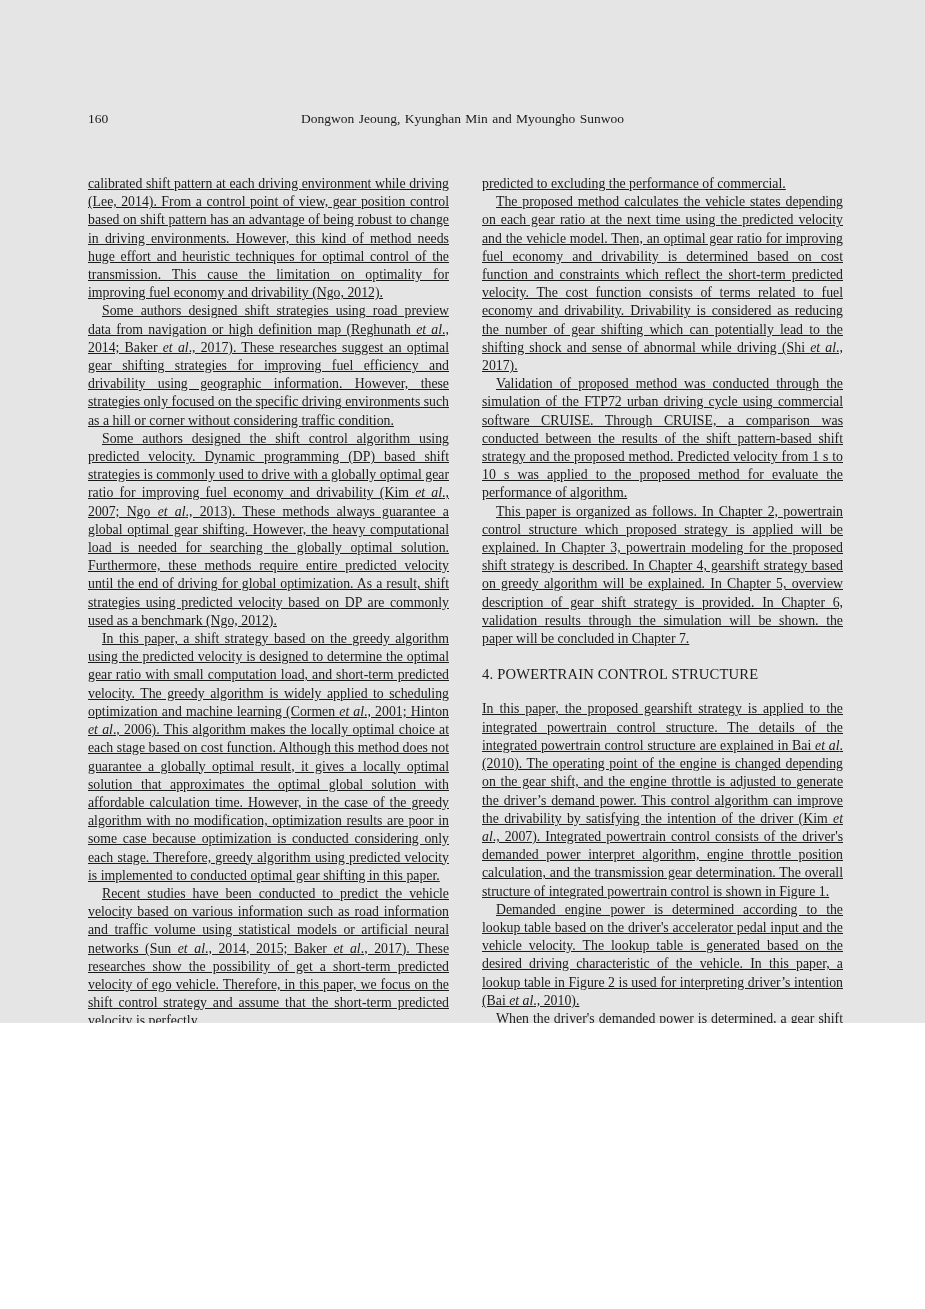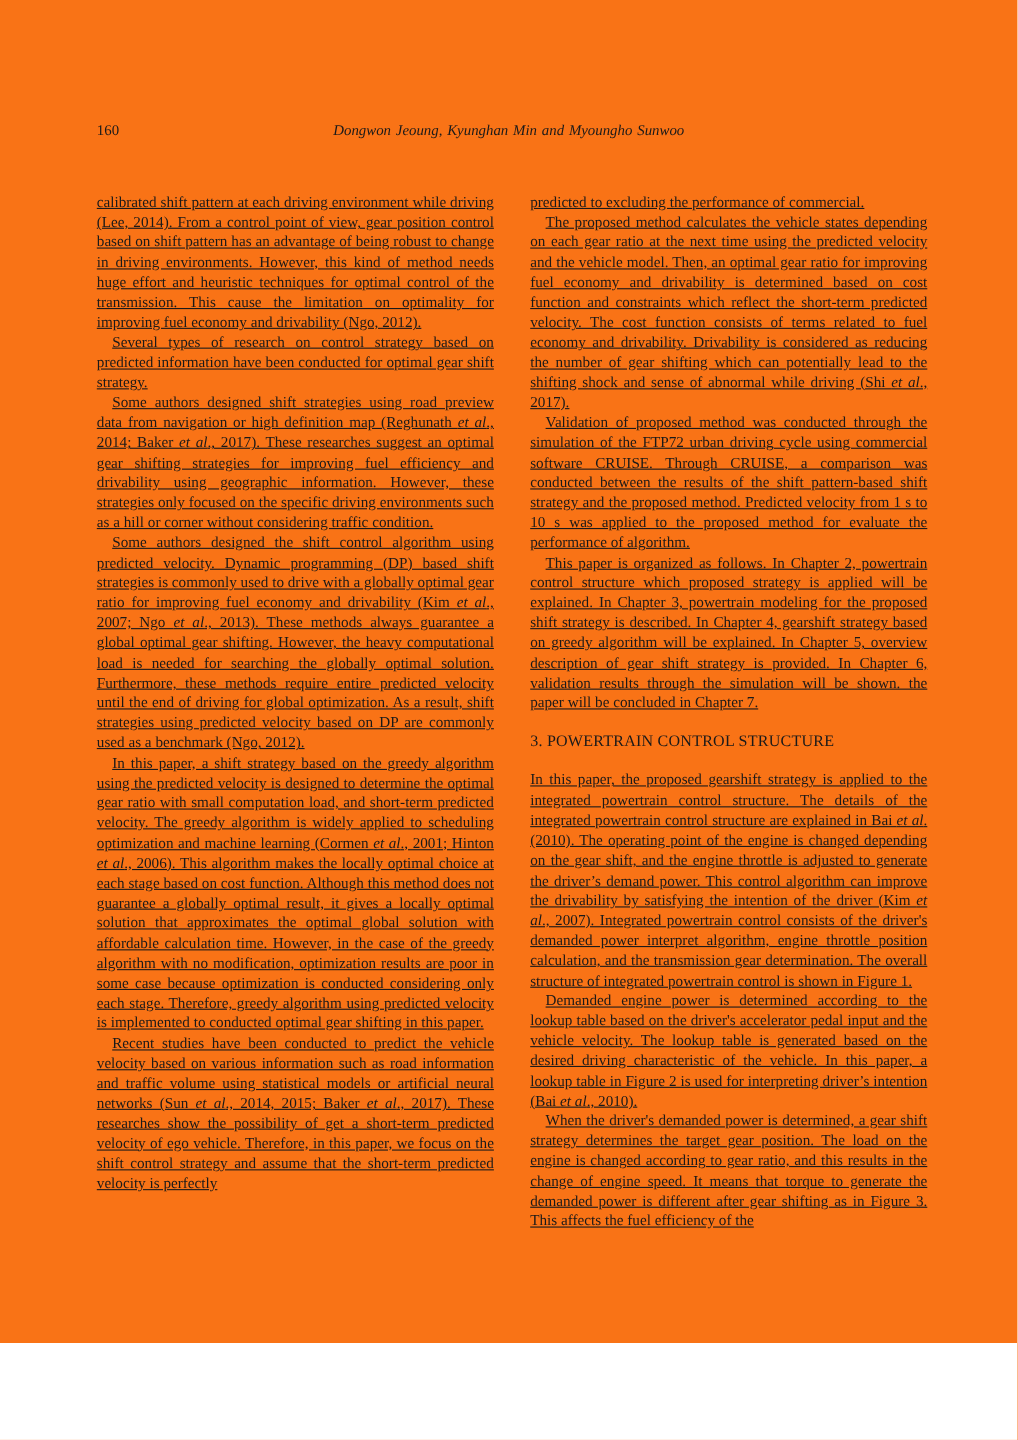--- a/index.html
+++ b/index.html
@@ -3,43 +3,42 @@
 <meta charset="utf-8">
 <style>
   html, body {
     margin: 0;
     padding: 0;
     background: #ffffff;
   }
   .page {
     position: relative;
     width: 925px;
-    height: 1221px;
-    background: #f97316;
+    height: 1023px;
+    background: #e5e5e5;
     font-family: "Liberation Serif", serif;
     color: #1a1a1a;
     overflow: hidden;
   }
   .page-number {
     position: absolute;
     top: 111px;
     left: 88px;
     font-size: 13.5px;
     line-height: 16px;
   }
   .running-head {
     position: absolute;
     top: 111px;
     left: 0;
     width: 100%;
     text-align: center;
     font-size: 13.5px;
     line-height: 16px;
     word-spacing: 1px;
-    font-style: italic;
   }
   .columns {
     position: absolute;
     top: 175px;
     left: 88px;
     display: flex;
     gap: 33px;
   }
   .column {
     width: 361px;
@@ -64,30 +63,29 @@
 </style>
 </head>
 <body>
 
 <div class="page">
   <div class="page-number">160</div>
   <div class="running-head">Dongwon Jeoung, Kyunghan Min and Myoungho Sunwoo</div>
   <div class="columns">
     <div class="column">
         <p class="para flush">calibrated shift pattern at each driving environment while driving (Lee, 2014). From a control point of view, gear position control based on shift pattern has an advantage of being robust to change in driving environments. However, this kind of method needs huge effort and heuristic techniques for optimal control of the transmission. This cause the limitation on optimality for improving fuel economy and drivability (Ngo, 2012).</p>
-        <p class="para indent">Several types of research on control strategy based on predicted information have been conducted for optimal gear shift strategy.</p>
         <p class="para indent">Some authors designed shift strategies using road preview data from navigation or high definition map (Reghunath <i>et al</i>., 2014; Baker <i>et al</i>., 2017). These researches suggest an optimal gear shifting strategies for improving fuel efficiency and drivability using geographic information. However, these strategies only focused on the specific driving environments such as a hill or corner without considering traffic condition.</p>
         <p class="para indent">Some authors designed the shift control algorithm using predicted velocity. Dynamic programming (DP) based shift strategies is commonly used to drive with a globally optimal gear ratio for improving fuel economy and drivability (Kim <i>et al</i>., 2007; Ngo <i>et al</i>., 2013). These methods always guarantee a global optimal gear shifting. However, the heavy computational load is needed for searching the globally optimal solution. Furthermore, these methods require entire predicted velocity until the end of driving for global optimization. As a result, shift strategies using predicted velocity based on DP are commonly used as a benchmark (Ngo, 2012).</p>
         <p class="para indent">In this paper, a shift strategy based on the greedy algorithm using the predicted velocity is designed to determine the optimal gear ratio with small computation load, and short-term predicted velocity. The greedy algorithm is widely applied to scheduling optimization and machine learning (Cormen <i>et al</i>., 2001; Hinton <i>et al</i>., 2006). This algorithm makes the locally optimal choice at each stage based on cost function. Although this method does not guarantee a globally optimal result, it gives a locally optimal solution that approximates the optimal global solution with affordable calculation time. However, in the case of the greedy algorithm with no modification, optimization results are poor in some case because optimization is conducted considering only each stage. Therefore, greedy algorithm using predicted velocity is implemented to conducted optimal gear shifting in this paper.</p>
         <p class="para indent">Recent studies have been conducted to predict the vehicle velocity based on various information such as road information and traffic volume using statistical models or artificial neural networks (Sun <i>et al</i>., 2014, 2015; Baker <i>et al</i>., 2017). These researches show the possibility of get a short-term predicted velocity of ego vehicle. Therefore, in this paper, we focus on the shift control strategy and assume that the short-term predicted velocity is perfectly</p>
       </div>
     <div class="column">
         <p class="para flush">predicted to excluding the performance of commercial.</p>
         <p class="para indent">The proposed method calculates the vehicle states depending on each gear ratio at the next time using the predicted velocity and the vehicle model. Then, an optimal gear ratio for improving fuel economy and drivability is determined based on cost function and constraints which reflect the short-term predicted velocity. The cost function consists of terms related to fuel economy and drivability. Drivability is considered as reducing the number of gear shifting which can potentially lead to the shifting shock and sense of abnormal while driving (Shi <i>et al</i>., 2017).</p>
         <p class="para indent">Validation of proposed method was conducted through the simulation of the FTP72 urban driving cycle using commercial software CRUISE. Through CRUISE, a comparison was conducted between the results of the shift pattern-based shift strategy and the proposed method. Predicted velocity from 1 s to 10 s was applied to the proposed method for evaluate the performance of algorithm.</p>
         <p class="para indent">This paper is organized as follows. In Chapter 2, powertrain control structure which proposed strategy is applied will be explained. In Chapter 3, powertrain modeling for the proposed shift strategy is described. In Chapter 4, gearshift strategy based on greedy algorithm will be explained. In Chapter 5, overview description of gear shift strategy is provided. In Chapter 6, validation results through the simulation will be shown. the paper will be concluded in Chapter 7.</p>
-        <h2 class="section-heading">3. POWERTRAIN CONTROL STRUCTURE</h2>
+        <h2 class="section-heading">4. POWERTRAIN CONTROL STRUCTURE</h2>
         <p class="para flush">In this paper, the proposed gearshift strategy is applied to the integrated powertrain control structure. The details of the integrated powertrain control structure are explained in Bai <i>et al</i>. (2010). The operating point of the engine is changed depending on the gear shift, and the engine throttle is adjusted to generate the driver’s demand power. This control algorithm can improve the drivability by satisfying the intention of the driver (Kim <i>et al</i>., 2007). Integrated powertrain control consists of the driver's demanded power interpret algorithm, engine throttle position calculation, and the transmission gear determination. The overall structure of integrated powertrain control is shown in Figure 1.</p>
         <p class="para indent">Demanded engine power is determined according to the lookup table based on the driver's accelerator pedal input and the vehicle velocity. The lookup table is generated based on the desired driving characteristic of the vehicle. In this paper, a lookup table in Figure 2 is used for interpreting driver’s intention (Bai <i>et al</i>., 2010).</p>
         <p class="para indent">When the driver's demanded power is determined, a gear shift strategy determines the target gear position. The load on the engine is changed according to gear ratio, and this results in the change of engine speed. It means that torque to generate the demanded power is different after gear shifting as in Figure 3. This affects the fuel efficiency of the</p>
       </div>
   </div>
 </div>
 
 </body></html>

